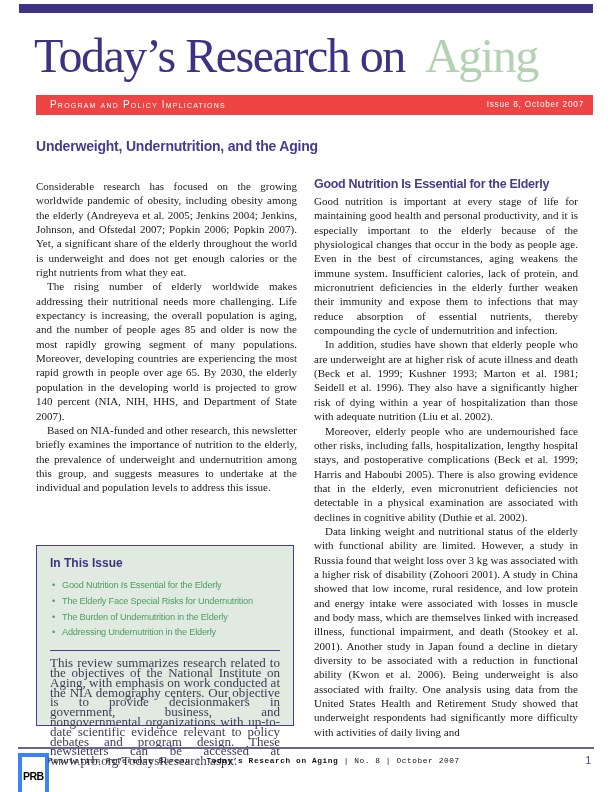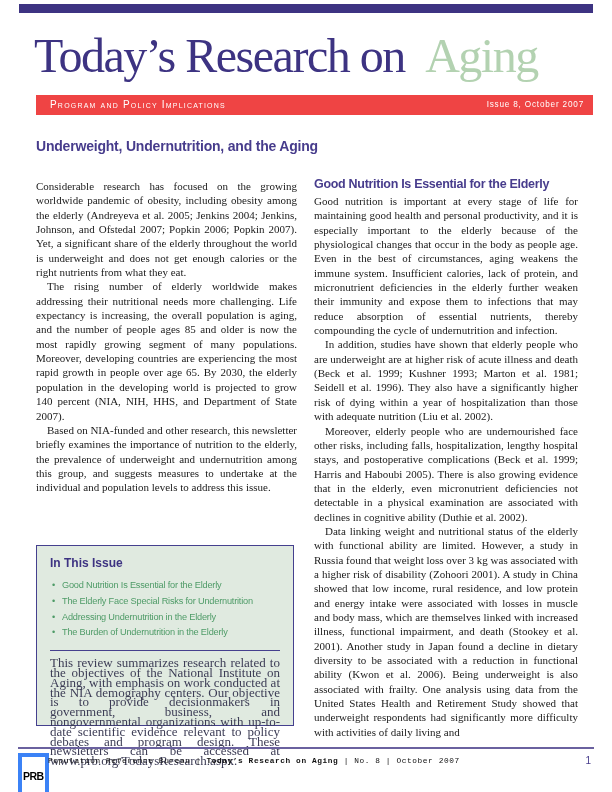--- a/index.html
+++ b/index.html
@@ -137,22 +137,22 @@
   <p class="body">Considerable research has focused on the growing worldwide pandemic of obesity, including obesity among the elderly (Andreyeva et al. 2005; Jenkins 2004; Jenkins, Johnson, and Ofstedal 2007; Popkin 2006; Popkin 2007). Yet, a significant share of the elderly throughout the world is underweight and does not get enough calories or the right nutrients from what they eat.</p>
   <p class="body">The rising number of elderly worldwide makes addressing their nutritional needs more challenging. Life expectancy is increasing, the overall population is aging, and the number of people ages 85 and older is now the most rapidly growing segment of many populations. Moreover, developing countries are experiencing the most rapid growth in people over age 65. By 2030, the elderly population in the developing world is projected to grow 140 percent (NIA, NIH, HHS, and Department of State 2007).</p>
   <p class="body">Based on NIA-funded and other research, this newsletter briefly examines the importance of nutrition to the elderly, the prevalence of underweight and undernutrition among this group, and suggests measures to undertake at the individual and population levels to address this issue.</p>
 </div>
 
 <div class="issue-box">
   <h3 class="issue-title">In This Issue</h3>
   <ul class="issue-list">
     <li>Good Nutrition Is Essential for the Elderly</li>
     <li>The Elderly Face Special Risks for Undernutrition</li>
+    <li>The Burden of Undernutrition in the Elderly</li>
     <li>Addressing Undernutrition in the Elderly</li>
-    <li>The Burden of Undernutrition in the Elderly</li>
   </ul>
   <hr class="issue-divider">
   <p class="issue-note">This review summarizes research related to the objectives of the National Institute on Aging, with emphasis on work conducted at the NIA demography centers. Our objective is to provide decisionmakers in government, business, and nongovernmental organizations with up-to-date scientific evidence relevant to policy debates and program design. These newsletters can be accessed at www.prb.org/TodaysResearch.aspx.</p>
 </div>
 
 <div class="col-right">
   <h2 class="section-heading">Good Nutrition Is Essential for the Elderly</h2>
   <p class="body">Good nutrition is important at every stage of life for maintaining good health and personal productivity, and it is especially important to the elderly because of the physiological changes that occur in the body as people age. Even in the best of circumstances, aging weakens the immune system. Insufficient calories, lack of protein, and micronutrient deficiencies in the elderly further weaken their immunity and expose them to infections that may reduce absorption of essential nutrients, thereby compounding the cycle of undernutrition and infection.</p>
   <p class="body">In addition, studies have shown that elderly people who are underweight are at higher risk of acute illness and death (Beck et al. 1999; Kushner 1993; Marton et al. 1981; Seidell et al. 1996). They also have a significantly higher risk of dying within a year of hospitalization than those with adequate nutrition (Liu et al. 2002).</p>
   <p class="body">Moreover, elderly people who are undernourished face other risks, including falls, hospitalization, lengthy hospital stays, and postoperative complications (Beck et al. 1999; Harris and Haboubi 2005). There is also growing evidence that in the elderly, even micronutrient deficiencies not detectable in a physical examination are associated with declines in cognitive ability (Duthie et al. 2002).</p>

